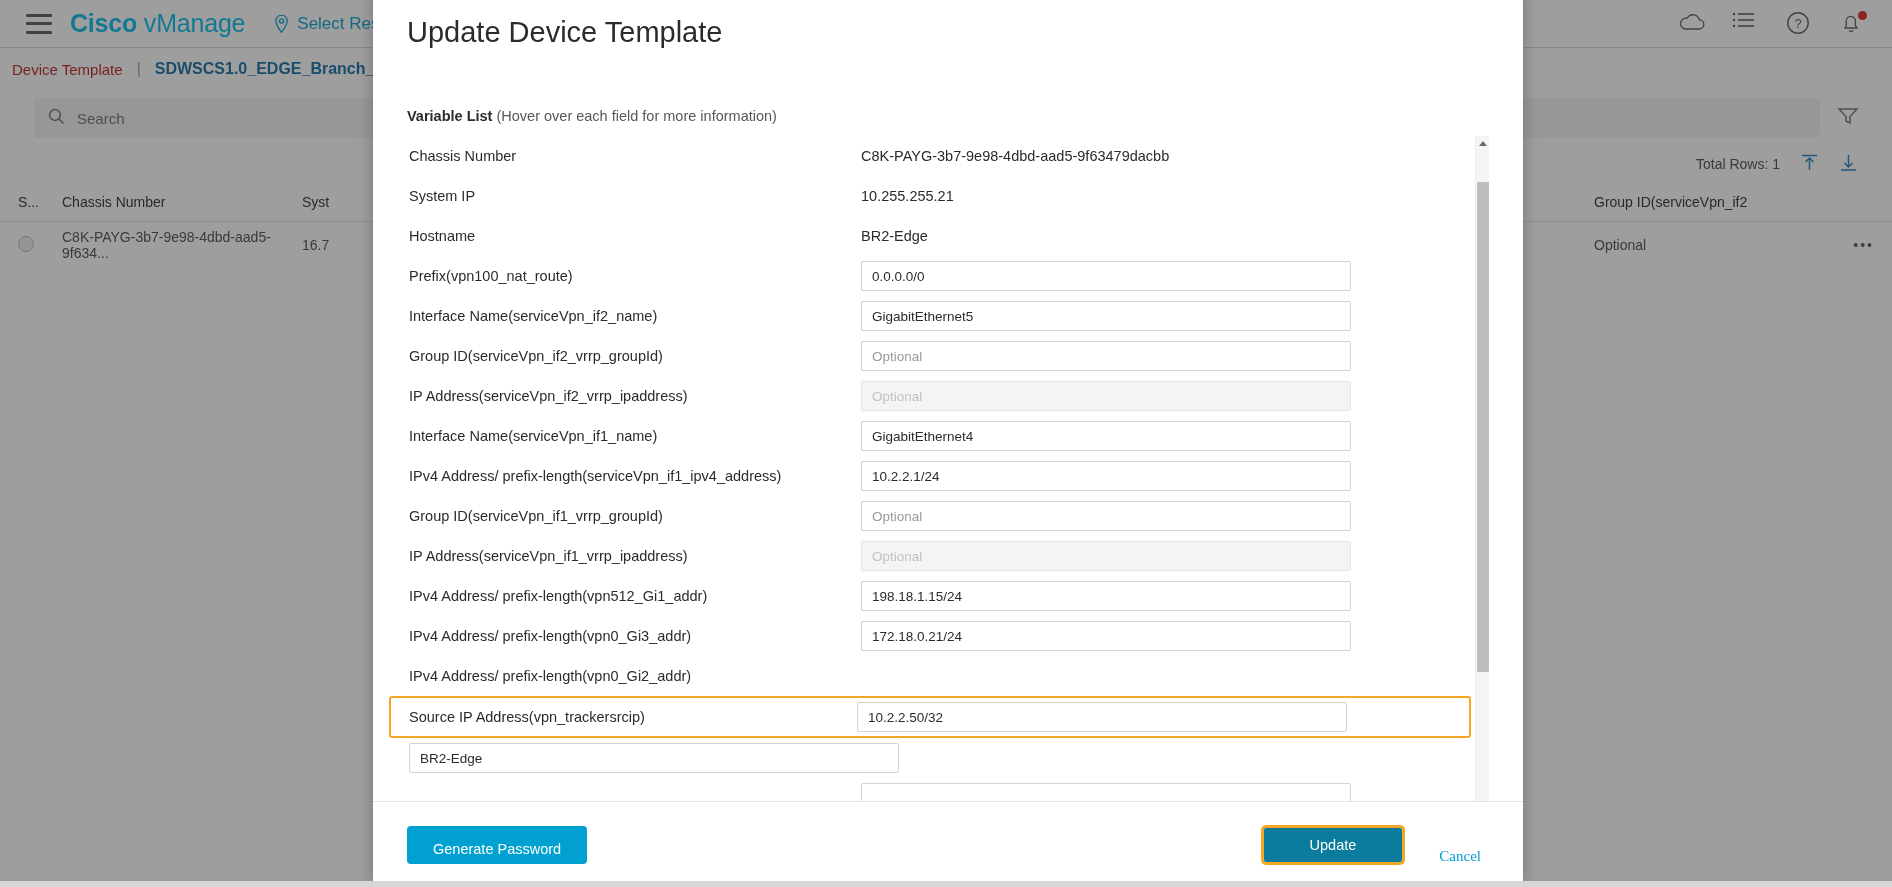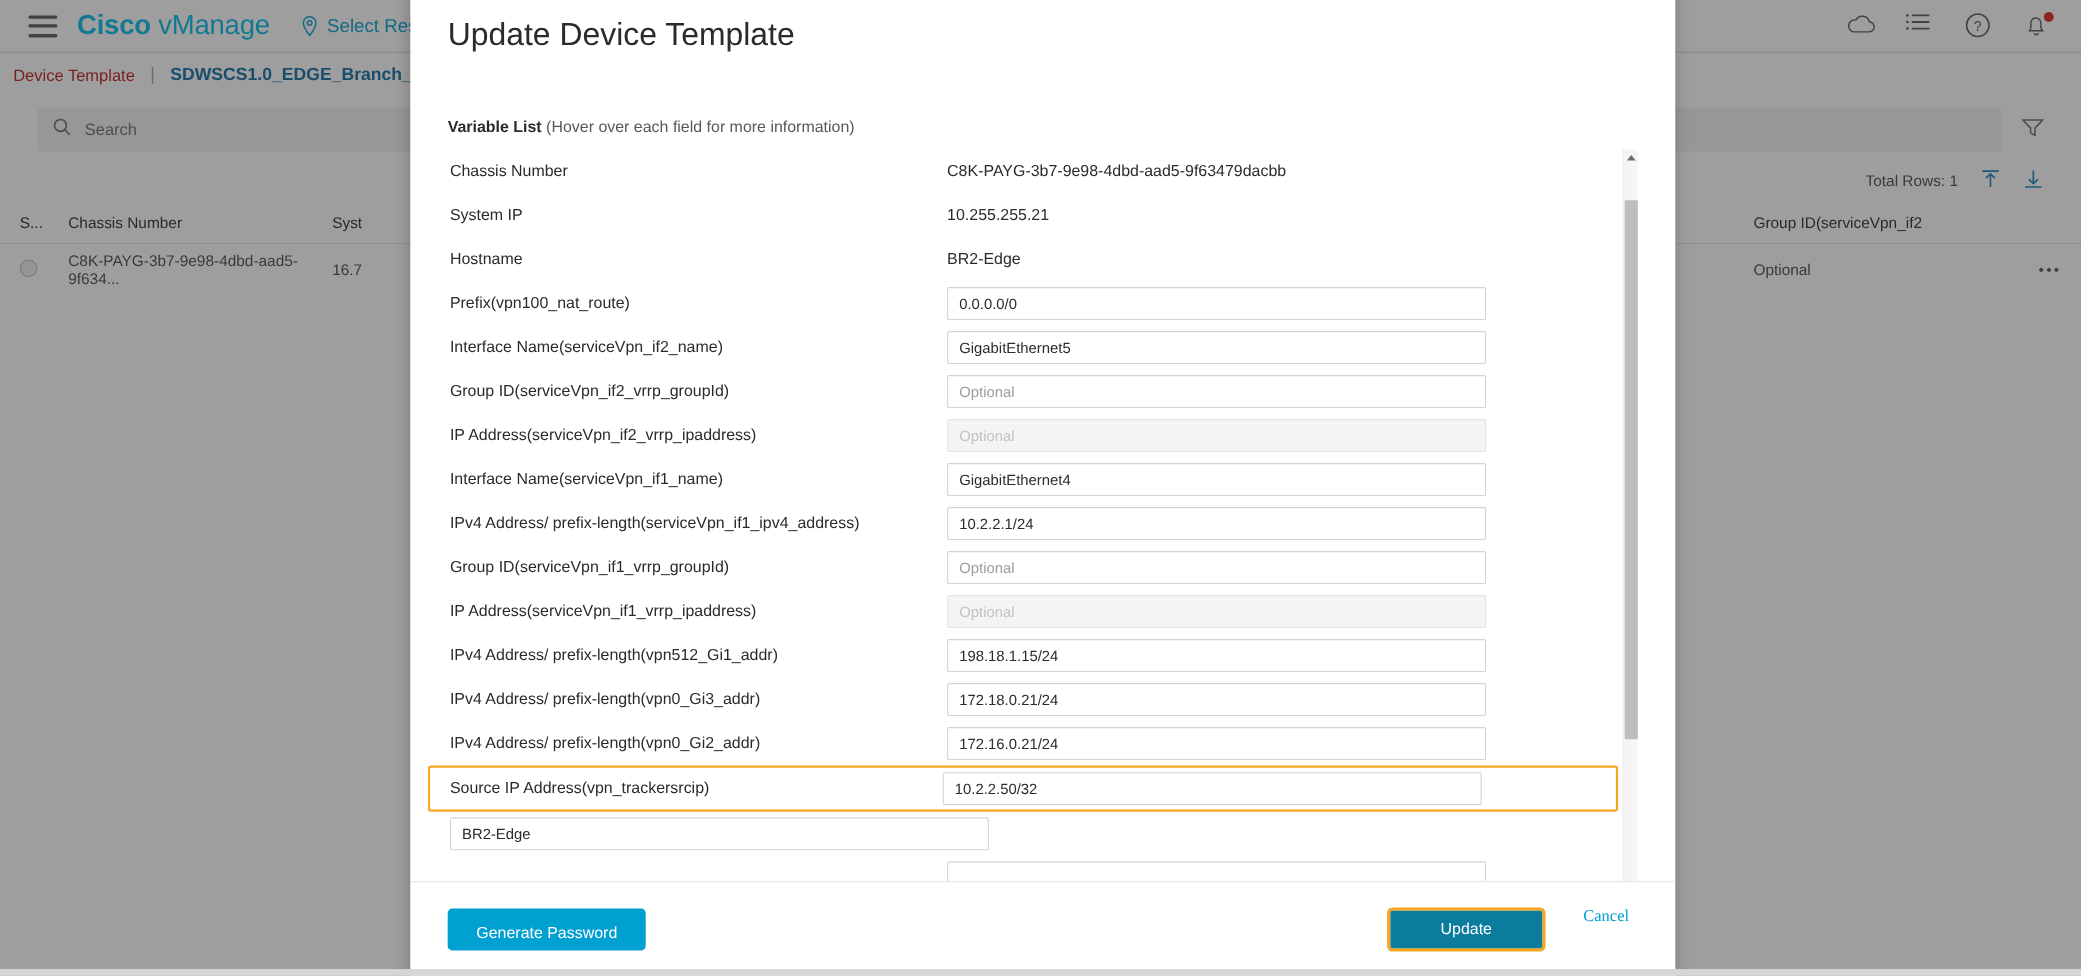--- a/index.html
+++ b/index.html
@@ -227,21 +227,21 @@
     padding: 0 34px;
   }
   .btn-gen {
     background: #00a0d1; color: #ffffff;
     border: none; border-radius: 4px;
     height: 38px; padding: 15px 26px;
     font-size: 14.5px; cursor: pointer;
     font-family: "Liberation Sans", sans-serif;
   }
   .footer-right {
-    margin-left: auto; display: flex; align-items: flex-start; gap: 26px;
+    margin-left: auto; display: flex; align-items: flex-end; gap: 26px;
   }
   .btn-update-wrap {
     border: 3px solid #f5a623; border-radius: 5px; padding: 0;
     display: inline-flex;
   }
   .btn-update {
     background: #0c7c9e; color: #ffffff;
     border: none; border-radius: 2px;
     height: 34px; padding: 0 46px;
     font-size: 14.5px; cursor: pointer;
@@ -383,21 +383,20 @@
           <div class="row">
             <div class="lbl">IPv4 Address/ prefix-length(vpn512_Gi1_addr)</div>
             <div class="field">198.18.1.15/24</div>
           </div>
           <div class="row">
             <div class="lbl">IPv4 Address/ prefix-length(vpn0_Gi3_addr)</div>
             <div class="field">172.18.0.21/24</div>
           </div>
           <div class="row">
             <div class="lbl">IPv4 Address/ prefix-length(vpn0_Gi2_addr)</div>
-            <div class="field">172.16.0.21/24</div>
           </div>
           <div class="row highlight">
             <div class="lbl">Source IP Address(vpn_trackersrcip)</div>
             <div class="field">10.2.2.50/32</div>
           </div>
           <div class="row">
             <div class="field">BR2-Edge</div>
           </div>
           <div class="row">
             <div class="lbl"></div>

